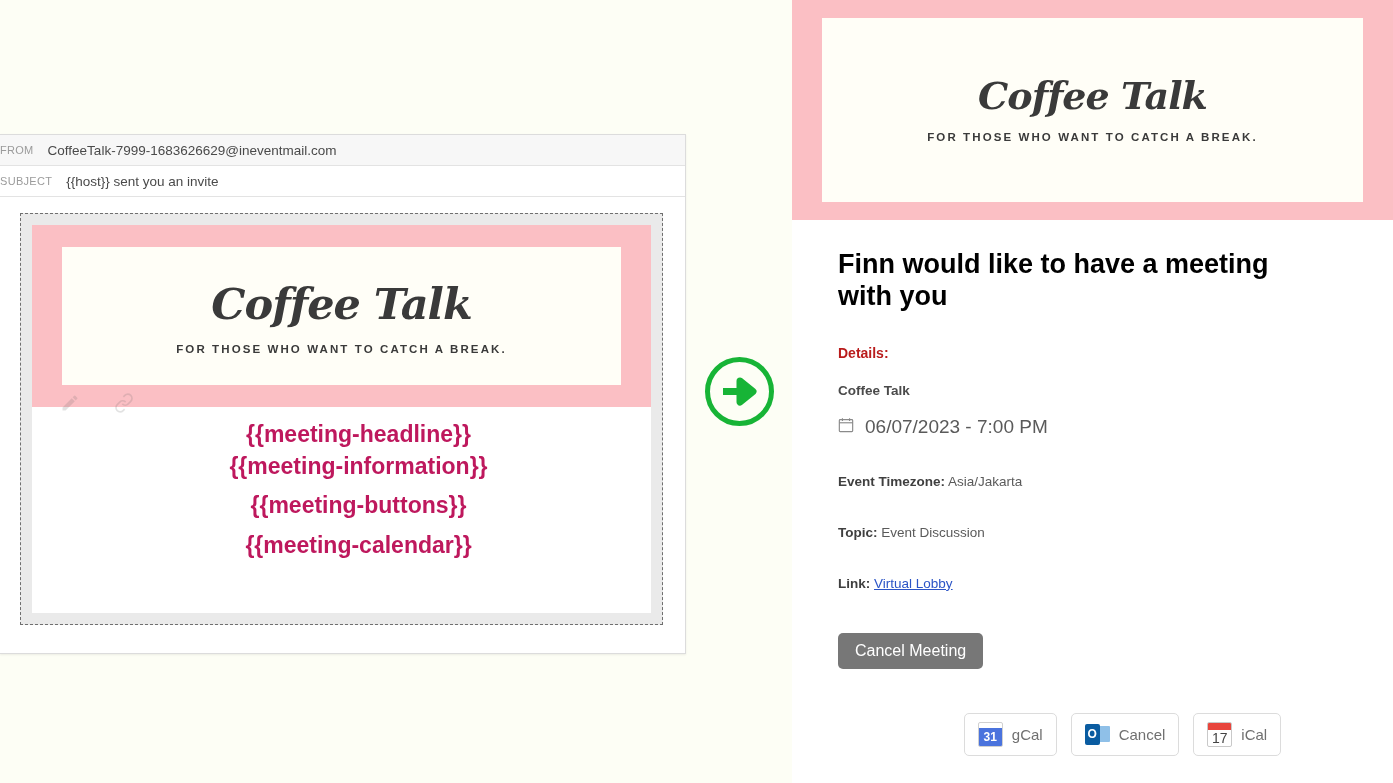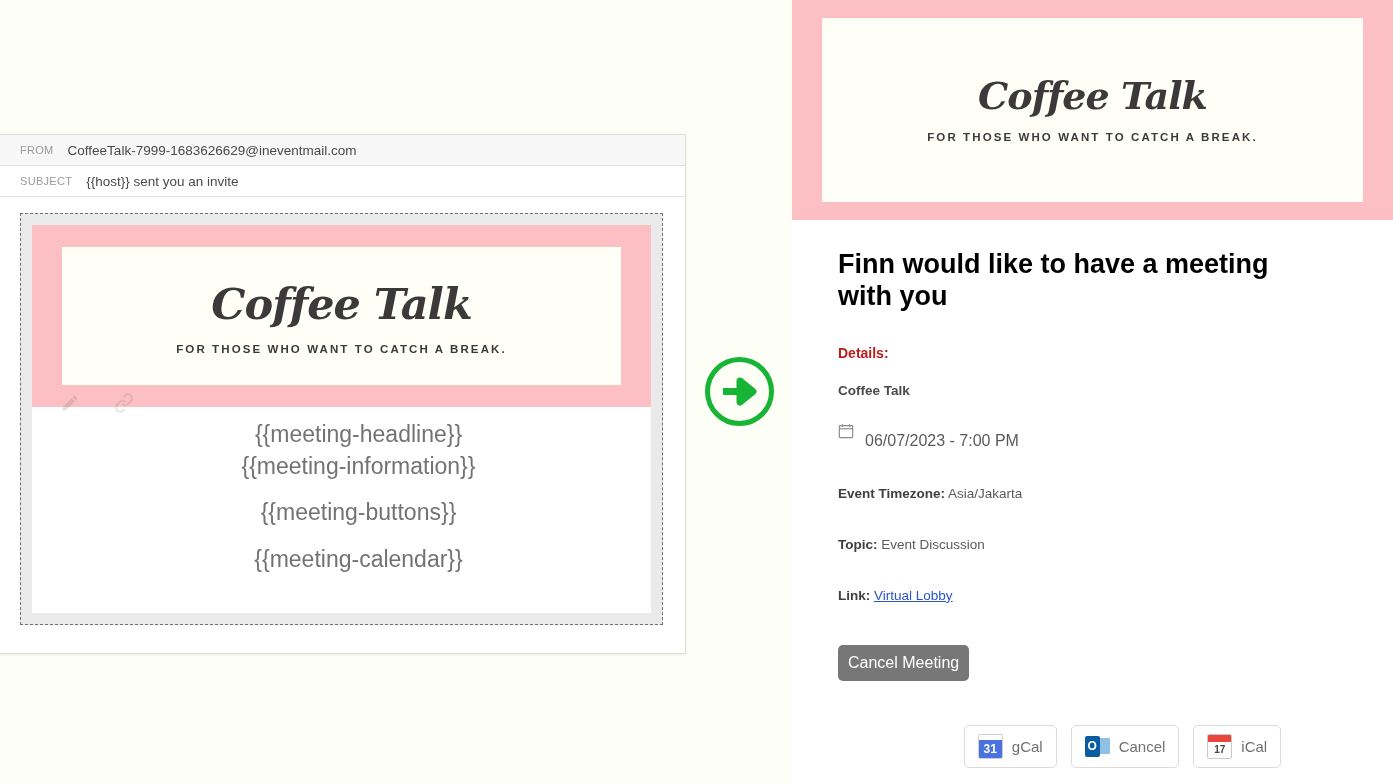--- a/index.html
+++ b/index.html
@@ -22,21 +22,21 @@
     background: #ffffff;
     border: 1px solid #dcdcdc;
     border-left: none;
     box-shadow: 0 1px 2px rgba(0,0,0,0.07);
   }
   .field-row {
     display: flex;
     align-items: center;
     height: 31px;
     border-bottom: 1px solid #e3e3e3;
-    padding-left: 20px;
+    padding-left: 0;
   }
   .field-from { background: #f7f7f7; }
   .field-subject { background: #ffffff; }
   .field-label {
     font-size: 11px;
     color: #9b9b9b;
     letter-spacing: 0.3px;
     margin-right: 14px;
     white-space: nowrap;
   }
@@ -101,26 +101,26 @@
   }
   .ghost-icons svg { display: block; }
 
   .placeholders {
     text-align: center;
     padding: 12px 0 18px;
     background: #ffffff;
   }
   .ph {
     font-size: 23px;
-    font-weight: 400;
-    color: #737373;
+    font-weight: 700;
+    color: #be185d;
     line-height: 1.38;
     padding-left: 34px;
   }
-  .ph.spaced { margin-top: 15px; }
+  .ph.spaced { margin-top: 8px; }
 
   
   .arrow-wrap {
     position: absolute;
     left: 703px; top: 355px;
     width: 73px; height: 73px;
   }
 
   
   .right-pane {
@@ -170,41 +170,41 @@
     font-weight: 700;
     color: #4a4a4a;
     margin-bottom: 18px;
   }
   .time-row {
     display: flex;
     align-items: center;
     gap: 11px;
     margin-bottom: 12px;
   }
-  .time-text { font-size: 16px; color: #5a5a5a; margin-top: 16px; }
+  .time-text { font-size: 19px; color: #5a5a5a; }
   .meta-row {
     font-size: 13.5px;
     color: #5a5a5a;
     margin-top: 36px;
   }
   .meta-row b { color: #3f3f3f; }
   .meta-row a {
     color: #2b54c6;
     text-decoration: underline;
   }
 
   .cancel-btn {
     margin-top: 42px;
     display: inline-block;
     background: #777777;
     color: #ffffff;
     font-size: 16px;
     border: none;
     border-radius: 5px;
-    padding: 9px 10px;
+    padding: 9px 17px;
     cursor: pointer;
     font-family: "Liberation Sans", sans-serif;
   }
 
   .cal-row {
     display: flex;
     gap: 14px;
     justify-content: center;
     margin-top: 44px;
     padding-left: 60px;
@@ -266,21 +266,21 @@
     position: relative;
     overflow: hidden;
   }
   .ico-ical .top {
     position: absolute; left:0; right:0; top:0; height: 7px;
     background: #e8453c;
   }
   .ico-ical .num {
     position: absolute; left:0; right:0; top: 7px; bottom:0;
     display:flex; align-items:center; justify-content:center;
-    font-size: 10px; font-weight: 700; color: #444;
+    font-size: 14px; font-weight: 400; color: #444;
   }
 </style>
 </head>
 <body>
 
 <div class="editor-card">
 
   <div class="field-row field-from">
     <div class="field-label">FROM</div>
     <div class="field-value">CoffeeTalk-7999-1683626629@ineventmail.com</div>

